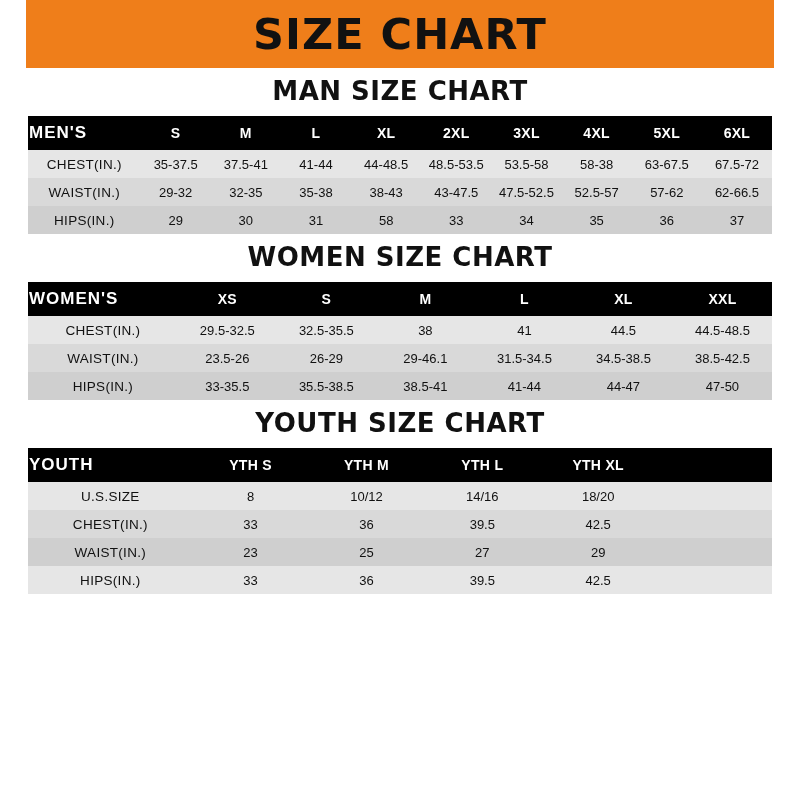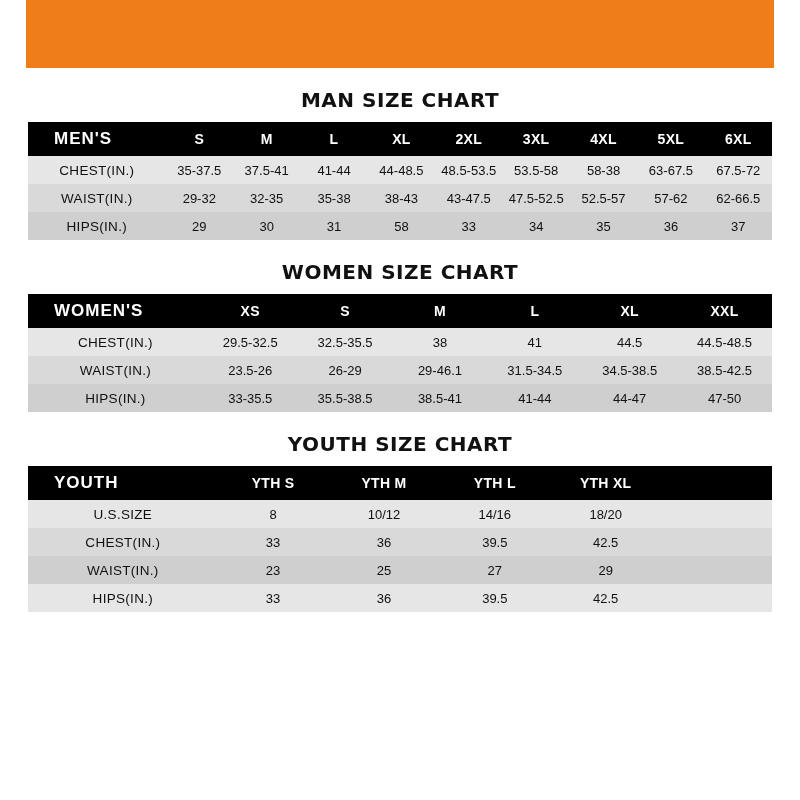--- a/index.html
+++ b/index.html
@@ -49,23 +49,23 @@
     line-height: 1;
   }
   .content {
     padding: 0 28px;
     box-sizing: border-box;
   }
   .section-title {
     text-align: center;
     font-family: "DejaVu Sans", sans-serif;
     font-weight: bold;
-    font-size: 20px;
-    color: #111111;
-    margin: 20px 0 10px 0;
+    font-size: 26px;
+    color: #111111;
+    margin: 8px 0 10px 0;
     letter-spacing: 0.5px;
   }
   table.size-table {
     width: 100%;
     border-collapse: collapse;
     table-layout: fixed;
   }
   table.size-table th,
   table.size-table td {
     text-align: center;
@@ -80,21 +80,21 @@
   }
   table.size-table thead th {
     color: #ffffff;
     font-weight: bold;
     font-size: 14px;
     height: 34px;
     letter-spacing: 0.3px;
   }
   table.size-table thead th.rowlabel {
     text-align: left;
-    padding-left: 26px;
+    padding-left: 1px;
     font-size: 17px;
     letter-spacing: 1px;
   }
   table.size-table tbody tr.light {
     background: #e6e6e6;
   }
   table.size-table tbody tr.lighter {
     background: #d9d9d9;
   }
   table.size-table tbody tr.lightest {
@@ -126,20 +126,21 @@
   }
 </style>
 </head>
 <body>
 
 <div class="page">
 
   <div class="header-band">
     <div class="side-white left"></div>
     <div class="side-white right"></div>
+    <div class="header-title">SIZE CHART</div>
   </div>
 
   <div class="content">
 
     <div class="section-title">MAN SIZE CHART</div>
     <table class="size-table men-table">
       <thead>
         <tr>
           <th class="rowlabel" style="width:15%">MEN'S</th>
           <th>S</th>

